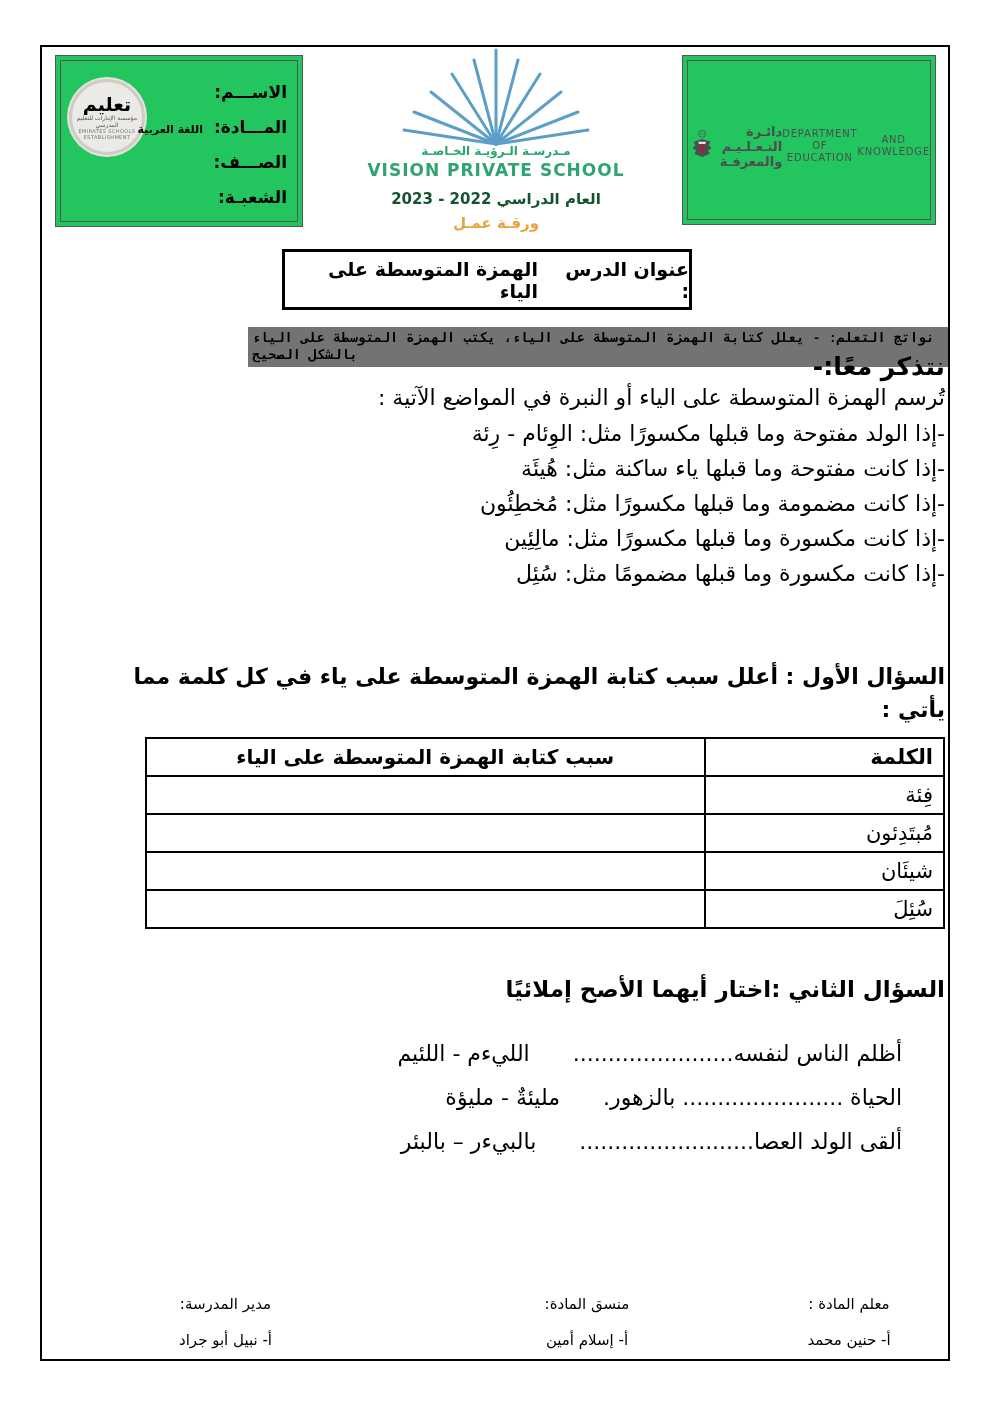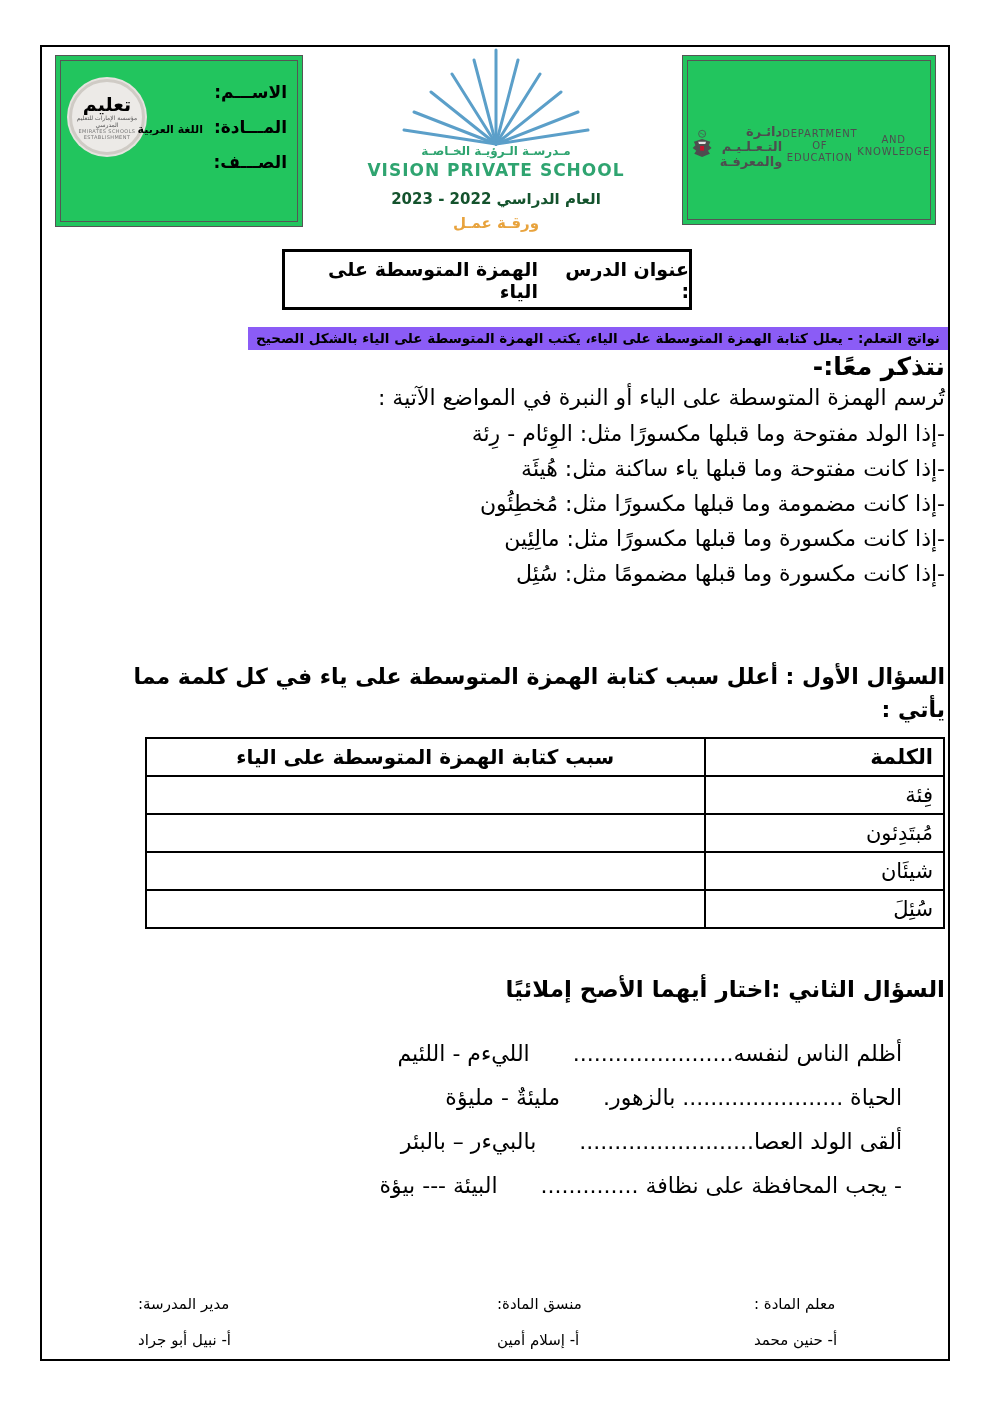--- a/index.html
+++ b/index.html
@@ -40,22 +40,22 @@
   .dept-inner { display:flex; flex-direction:row; align-items:center; padding-top:8px; }
   .dept-name-ar { font-size:13px; font-weight:bold; color:#4d4d4f; direction:rtl; margin-top:4px; }
   .dept-name-en { font-size:10px; color:#4d4d4f; letter-spacing:0.8px; line-height:12px; text-align:center; margin-top:3px; }
 
   
   .lesson-box { position:absolute; left:282px; top:249px; width:410px; height:61px; border:3px solid #000;
       display:flex; align-items:center; justify-content:center; direction:rtl; gap:14px; }
   .lesson-box span { font-size:19px; font-weight:bold; }
 
   
-  .outcomes { position:absolute; left:248px; top:327px; width:700px; direction:rtl; text-align:center;
-      background:#8b5cf6; font-size:13.5px; font-weight:bold; padding:3px 4px; line-height:17px; }
+  .outcomes { position:absolute; left:248px; top:327px; width:700px; direction:rtl; text-align:left;
+      background:#737373; font-size:13.5px; font-weight:bold; padding:3px 4px; line-height:17px;font-family:Liberation Mono, monospace; }
 
   
   .remember { position:absolute; right:47px; top:352px; width:900px; direction:rtl; text-align:right; }
   .remember-heading { font-size:25px; font-weight:bold; margin-bottom:4px; }
   .remember-intro { font-size:22px; margin-bottom:6px; }
   .remember-line { font-size:22px; line-height:35px; }
 
   
   .q1-heading { position:absolute; right:47px; top:660px; width:850px; direction:rtl; text-align:right;
       font-size:22px; font-weight:bold; line-height:33px; }
@@ -66,21 +66,21 @@
   .q1-table .cell-reason { width:560px; height:38px; }
 
   
   .q2-heading { position:absolute; right:47px; top:976px; direction:rtl; text-align:right;
       font-size:23px; font-weight:bold; }
   .q2-list { position:absolute; right:90px; top:1032px; width:830px; direction:rtl; text-align:right; }
   .q2-item { font-size:22px; line-height:44px; white-space:nowrap; }
   .q2-item .opts { margin-right:36px; }
 
   
-  .sig { position:absolute; text-align:left; direction:rtl; font-size:15px; line-height:36px; }
+  .sig { position:absolute; text-align:center; direction:rtl; font-size:15px; line-height:36px; }
   .sig-teacher { right:48px; top:1286px; width:190px; }
   .sig-coordinator { left:497px; top:1286px; width:180px; }
   .sig-principal { left:138px; top:1286px; width:175px; }
 </style>
 </head>
 <body>
 
 <div class="page">
   <div class="frame"></div>
 
@@ -96,20 +96,24 @@
         <div class="field-row">
           <span class="field-label">الاســـم:</span>
           <span class="field-value"></span>
         </div>
         <div class="field-row">
           <span class="field-label">المـــادة:</span>
           <span class="field-value">اللغة العربية</span>
         </div>
         <div class="field-row">
           <span class="field-label">الصـــف:</span>
+          <span class="field-value"></span>
+        </div>
+        <div class="field-row">
+          <span class="field-label">الشعبـة:</span>
           <span class="field-value"></span>
         </div>
       </div>
     </div>
   </div>
 
   <div class="center-block">
     <svg class="rays" width="240" height="100" viewBox="0 0 240 100">
       <g stroke="#5b9fc9" stroke-width="3" stroke-linecap="round" fill="none">
         <line x1="120" y1="98" x2="120" y2="4"></line>
@@ -200,24 +204,20 @@
       <span class="opts">الليءم  -  اللئيم</span>
     </div>
     <div class="q2-item">
       <span class="stem">الحياة ....................... بالزهور.</span>
       <span class="opts">مليئةٌ  -  مليؤة</span>
     </div>
     <div class="q2-item">
       <span class="stem">ألقى الولد العصا.........................</span>
       <span class="opts">بالبيءر – بالبئر</span>
     </div>
-    <div class="q2-item">
-      <span class="stem">- يجب المحافظة على نظافة ..............</span>
-      <span class="opts">البيئة --- بيؤة</span>
-    </div>
   </div>
 
   <div class="sig sig-teacher">
     <div>معلم المادة :</div>
     <div>أ- حنين محمد</div>
   </div>
   <div class="sig sig-coordinator">
     <div>منسق المادة:</div>
     <div>أ- إسلام أمين</div>
   </div>

